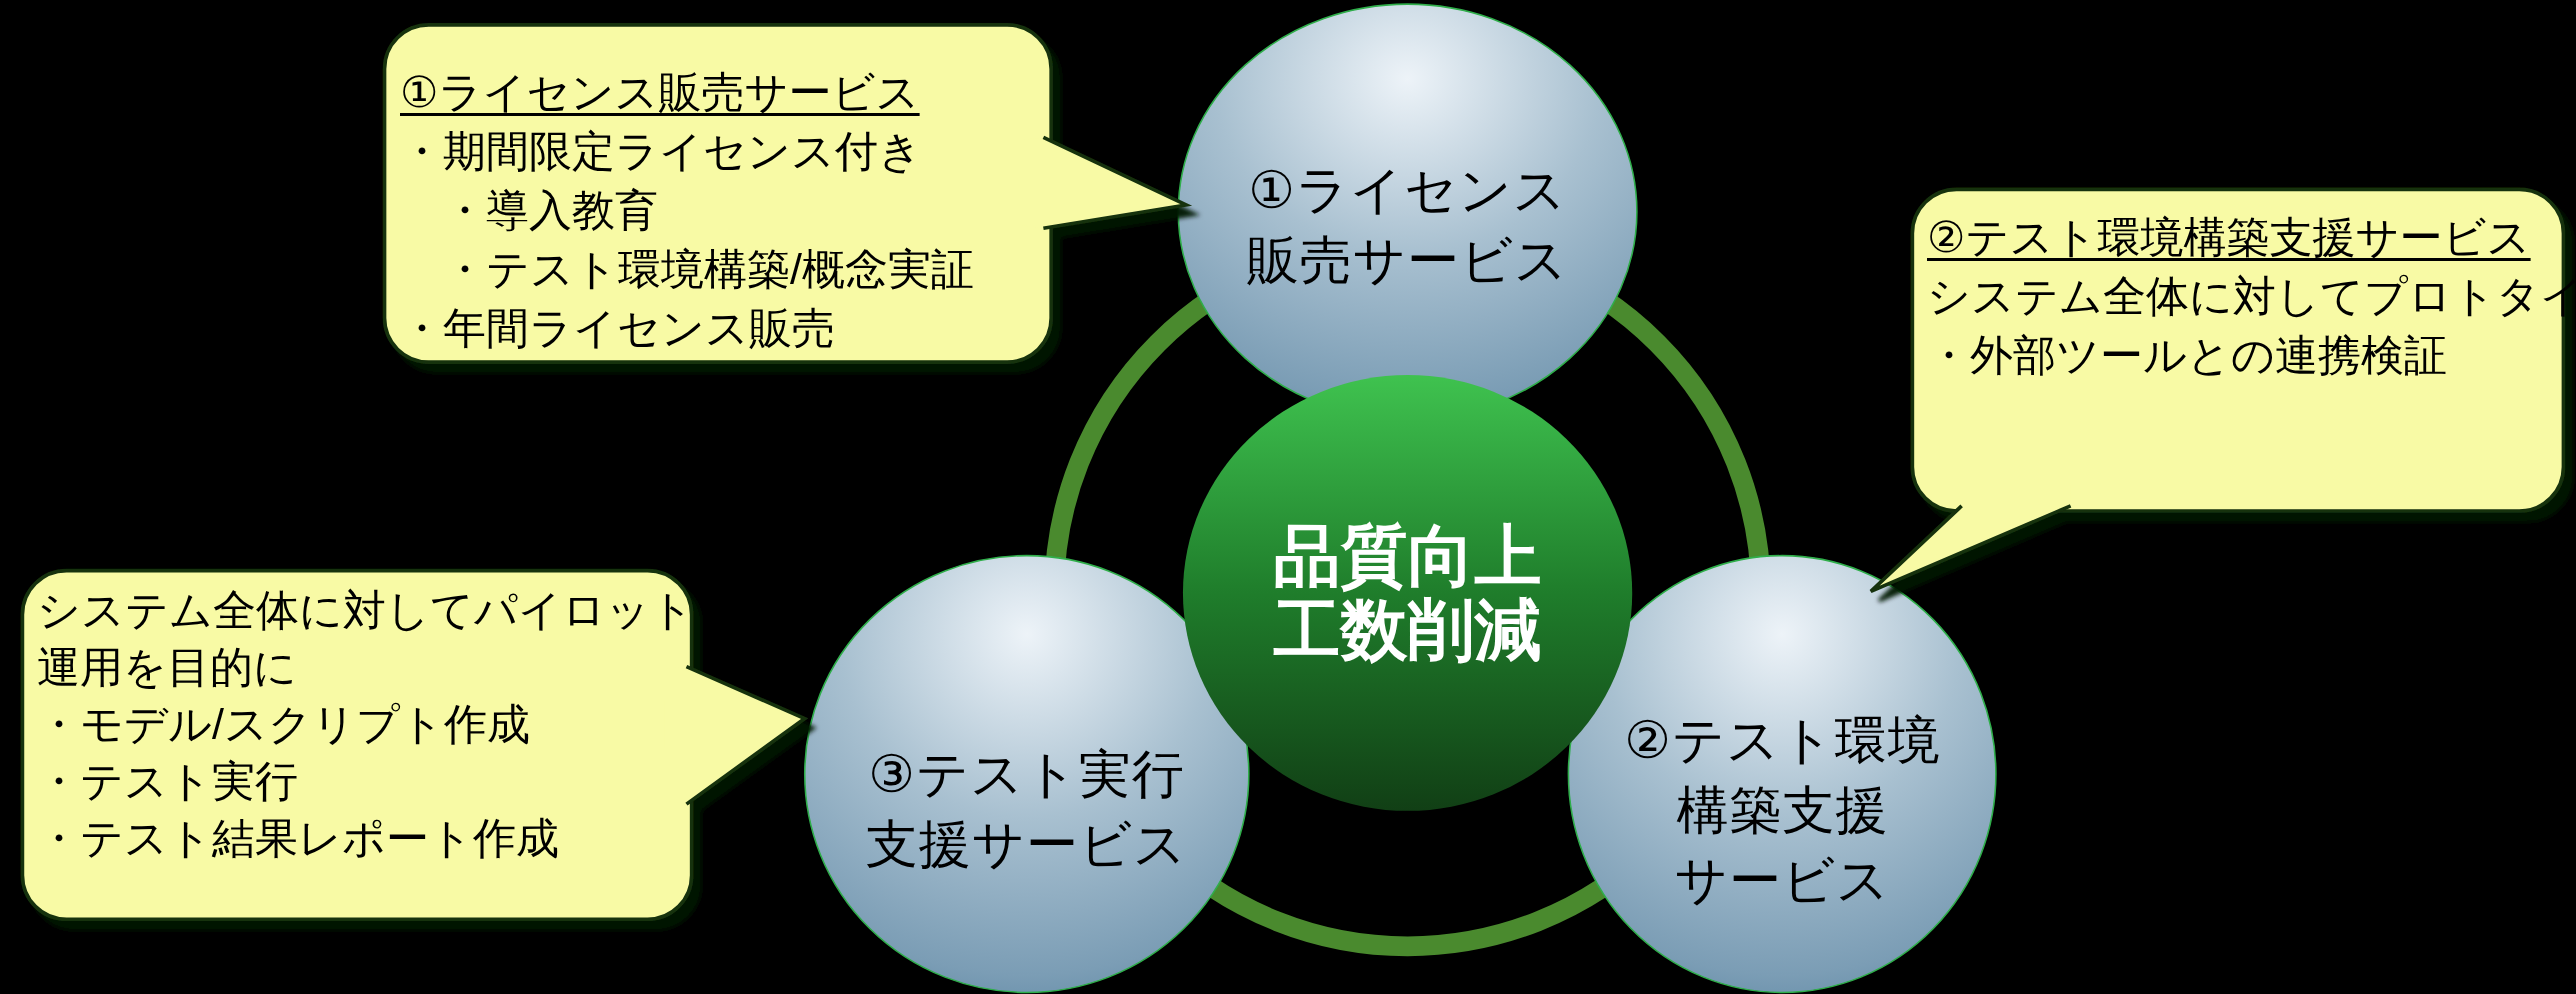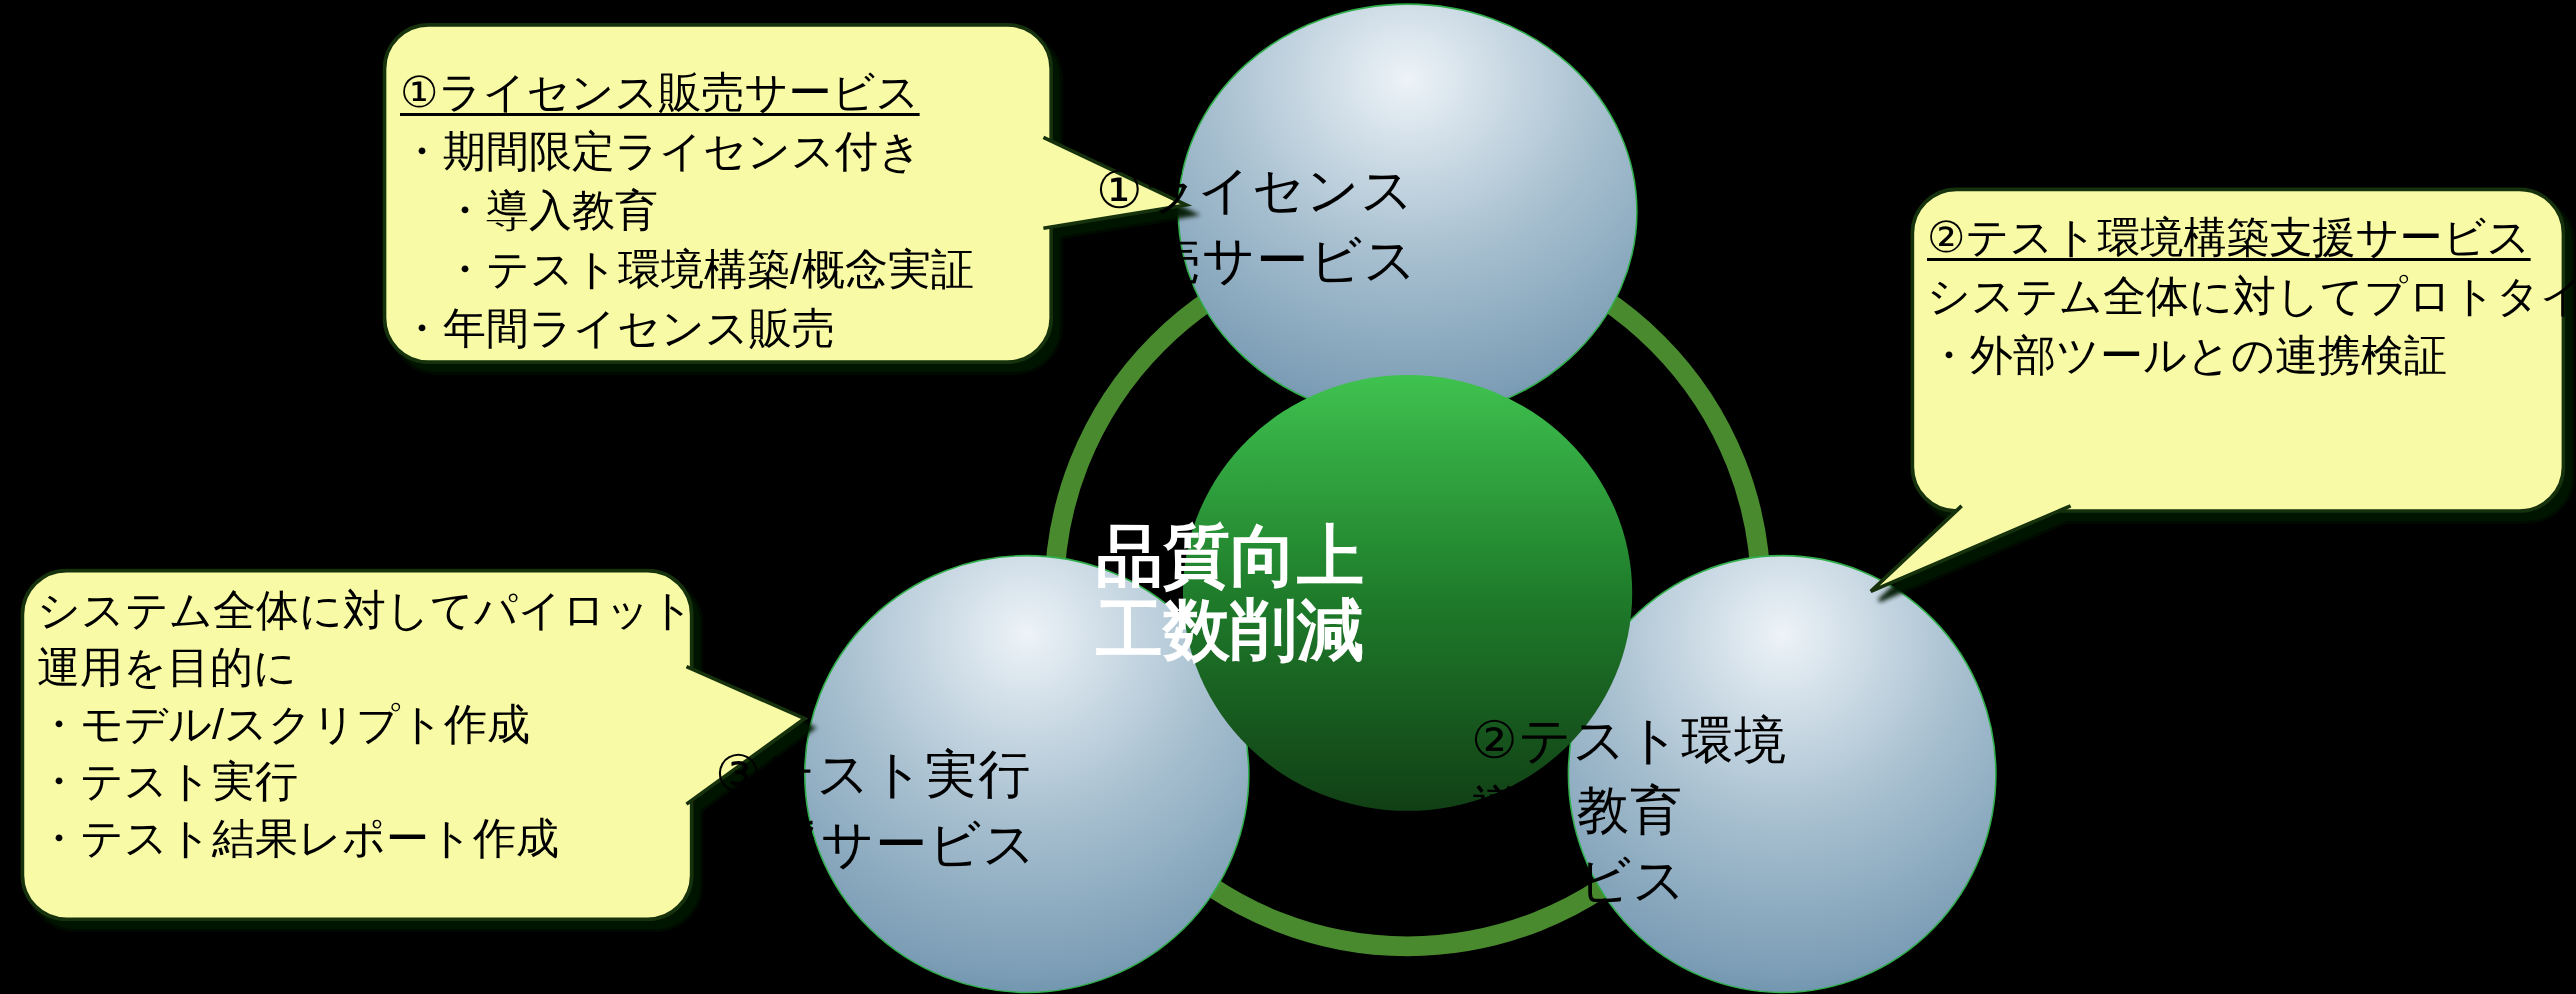--- a/index.html
+++ b/index.html
@@ -16,21 +16,21 @@
   .ring{fill:none;stroke:var(--ring,#4a8a2e);stroke-width:38;}
   .sphere{fill:url(#sphereGrad);stroke:var(--sphere-rim,#2fae4a);stroke-width:3;}
   .greenCircle{fill:url(#greenGrad);}
 
   
   .co-rect{fill:var(--callout-fill,#f8faa5);stroke:var(--callout-border,#15300d);stroke-width:7;}
   .co-tailfill{fill:var(--callout-fill,#f8faa5);stroke:none;}
   .co-tailedge{fill:none;stroke:var(--callout-border,#15300d);stroke-width:7;stroke-linejoin:miter;}
 
   
-  .label{position:absolute;text-align:left;color:var(--sphere-text,#000);}
+  .label{position:absolute;text-align:center;color:var(--sphere-text,#000);}
   .sphere-label{width:623px;font-size:52px;line-height:70px;letter-spacing:1px;}
   .center-label{width:623px;font-size:67px;line-height:74px;font-weight:bold;color:var(--center-text,#fff);}
   .callout-text{position:absolute;color:#000;font-size:43px;text-align:left;}
   .co-line{white-space:pre;}
   .callout-text.c1 .co-line{line-height:59px;}
   .callout-text.c2 .co-line{line-height:59px;}
   .callout-text.c3 .co-line{line-height:57px;}
   .co-heading{text-decoration:underline;text-decoration-thickness:2.6px;text-underline-offset:6.2px;}
 </style>
 </head>
@@ -83,21 +83,21 @@
     </g>
   </svg>
 
   <div class="label sphere-label" style="left:1096px;top:155px;">
     <div class="s-line">①ライセンス</div>
     <div class="s-line">販売サービス</div>
   </div>
 
   <div class="label sphere-label" style="left:1471px;top:705px;">
     <div class="s-line">②テスト環境</div>
-    <div class="s-line">導入教育</div>
+    <div class="s-line">構築支援</div>
     <div class="s-line">サービス</div>
   </div>
 
   <div class="label sphere-label" style="left:715px;top:739px;">
     <div class="s-line">③テスト実行</div>
     <div class="s-line">支援サービス</div>
   </div>
 
   <div class="label center-label" style="left:1096px;top:519px;">
     <div class="c-line">品質向上</div>

